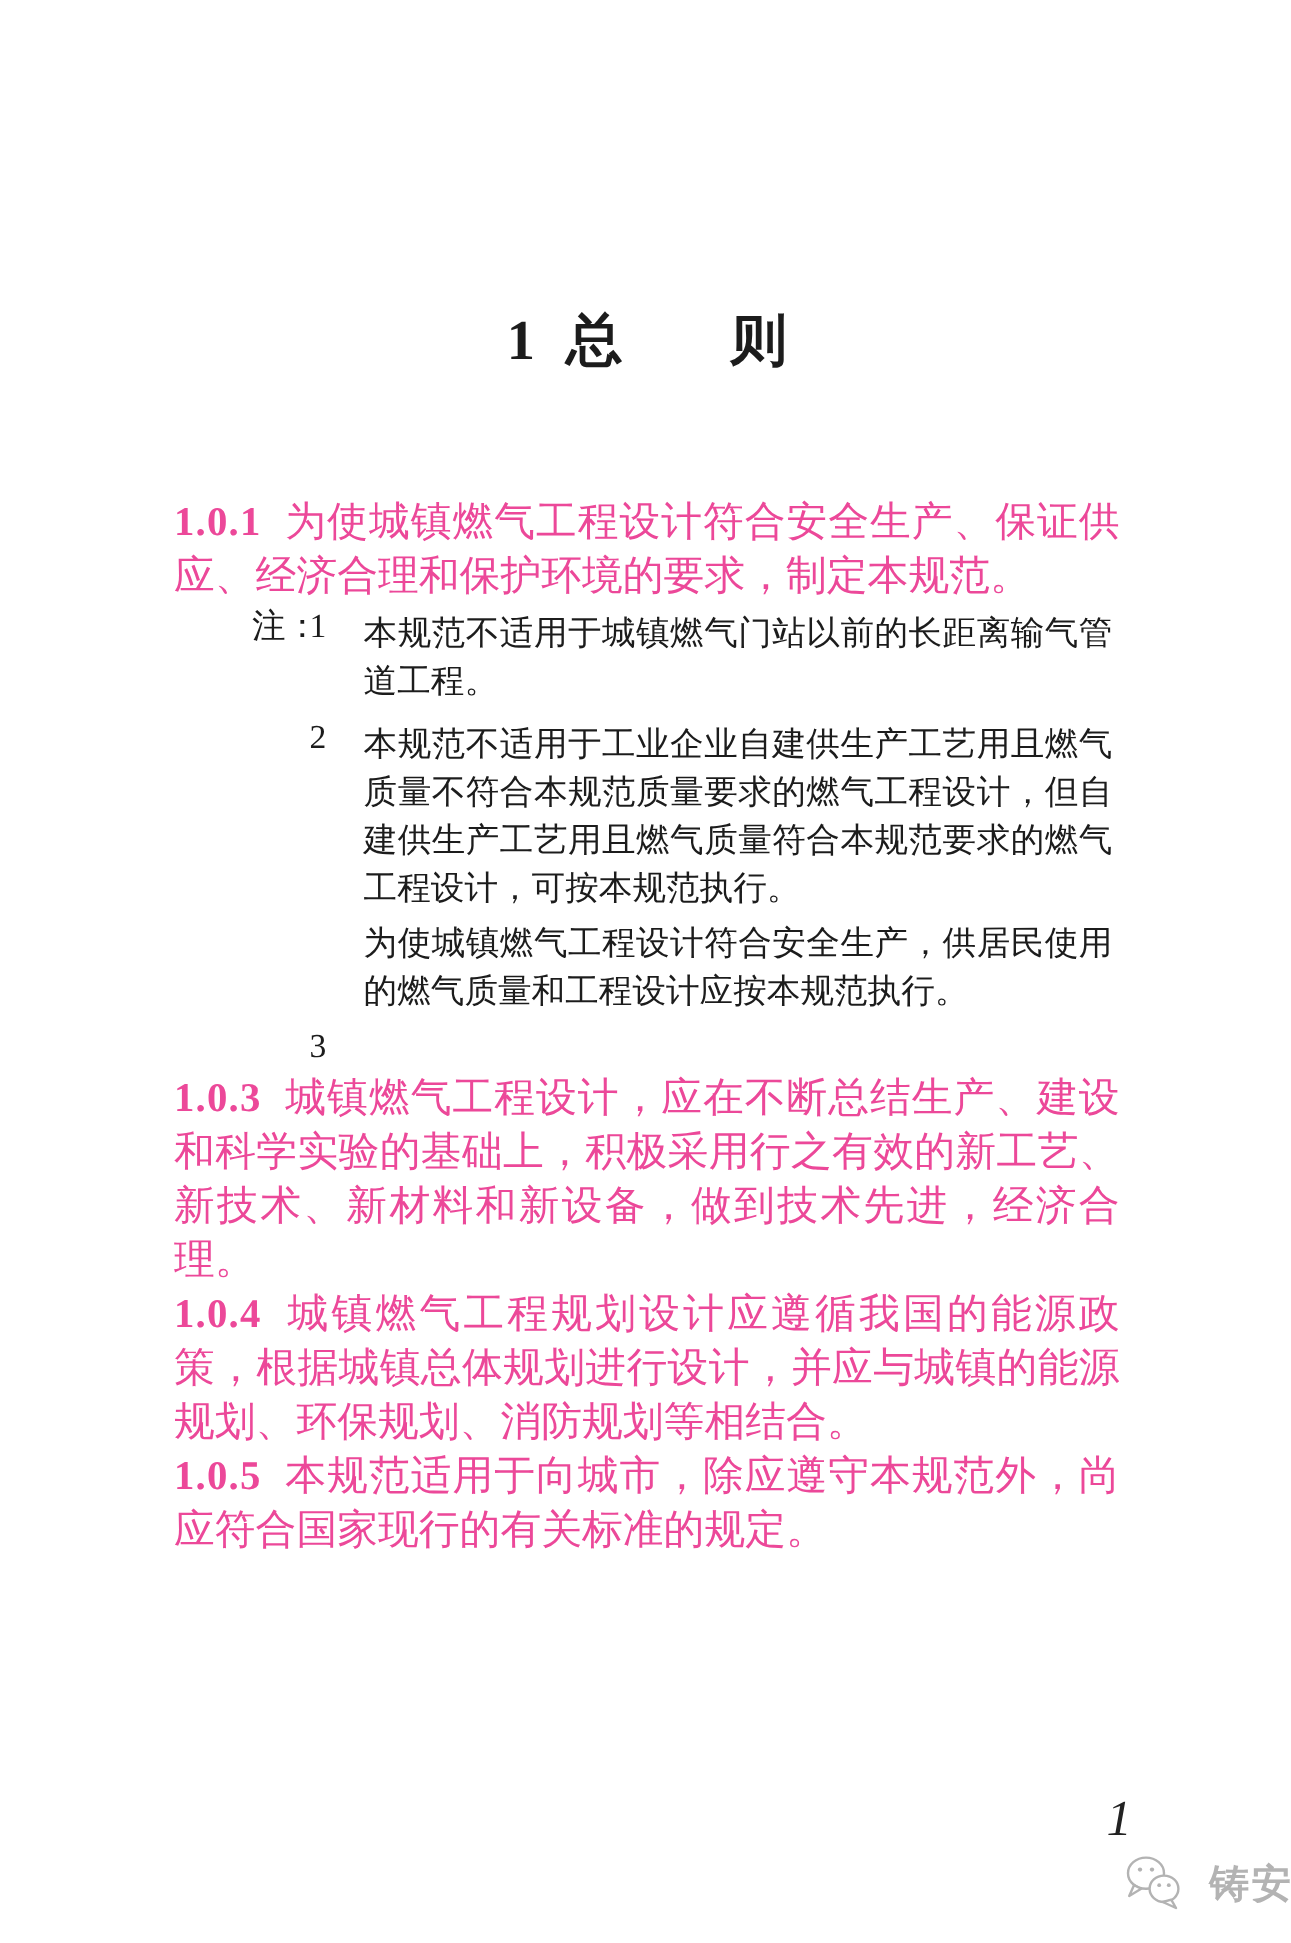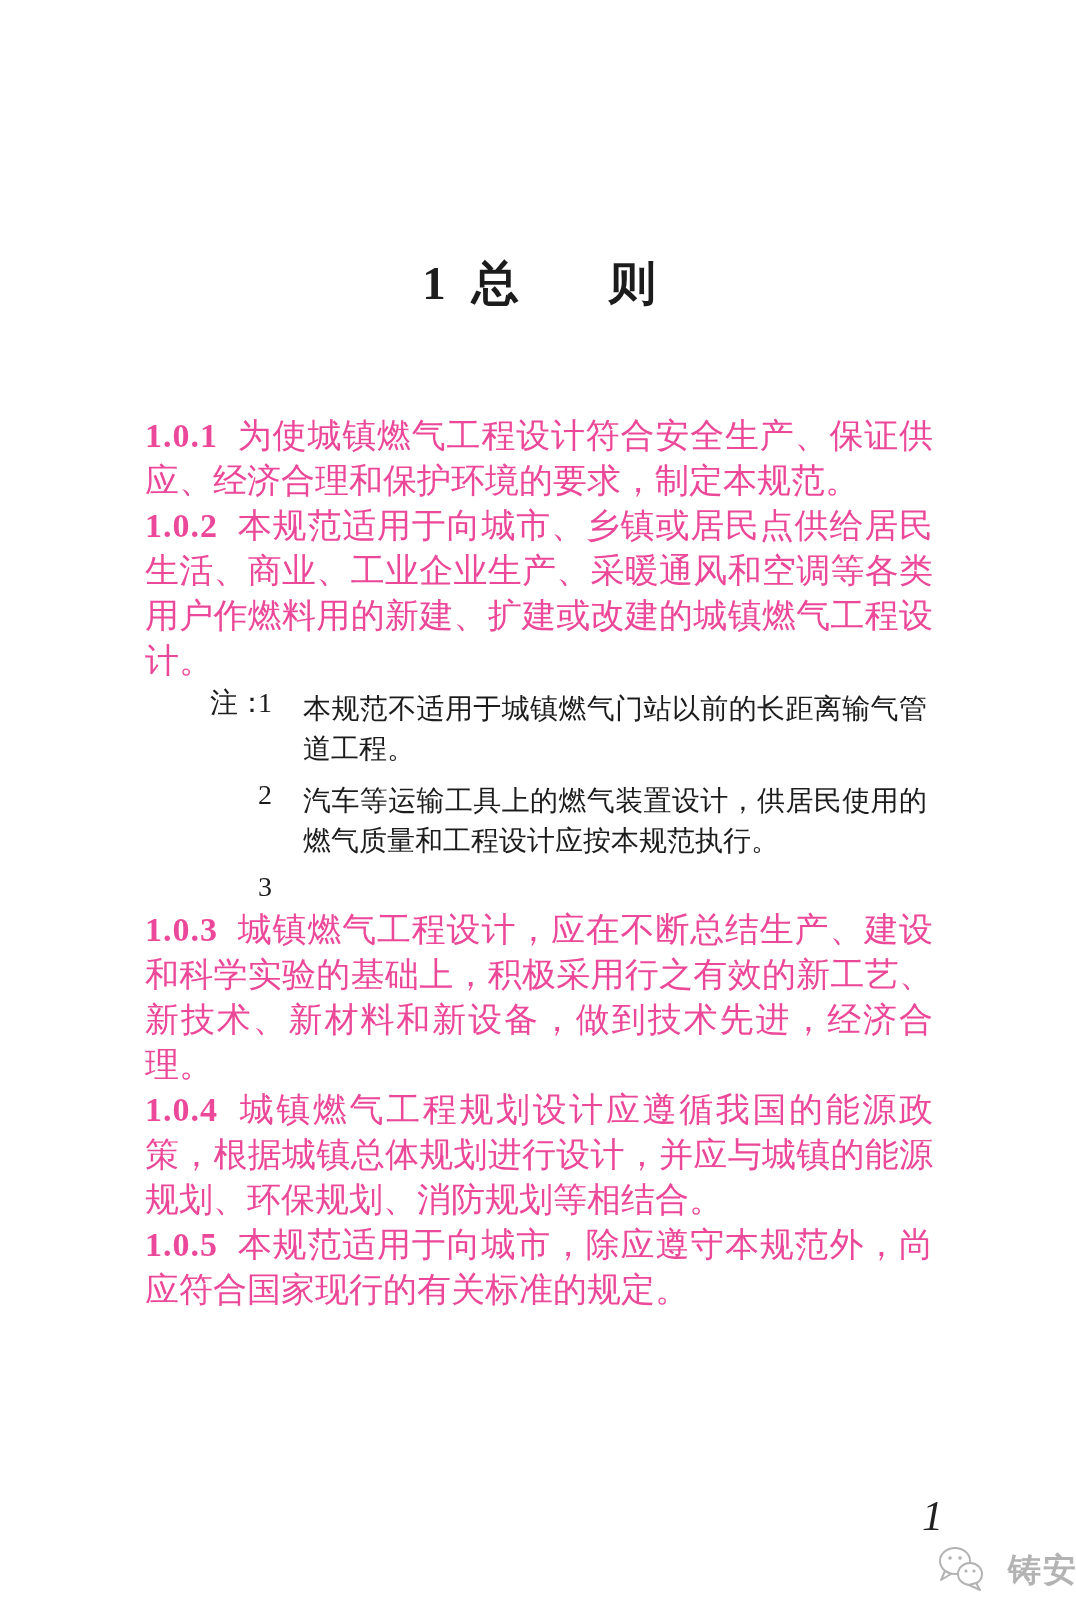--- a/index.html
+++ b/index.html
@@ -86,35 +86,35 @@
 <body>
 
 <div class="page">
 
   <div class="content">
 
     <h1 class="doc-title"><span class="t-num">1</span><span class="t-part1">总</span><span class="t-part2">则</span></h1>
 
     <p class="para"><span class="sec-label">1.0.1</span><span>为使城镇燃气工程设计符合安全生产、保证供应、经济合理和保护环境的要求，制定本规范。</span></p>
 
-    <p class="para"><span class="sec-label">1.0.2</span><span>本规范适用于向城市、乡镇或居民点供给居民生活、商业、工业企业生产、采暖通风和空调等各类用户作燃料用的新建、扩建或改建的城镇燃气工程设计。</span></p>
 
     <div class="notes">
       <div class="note-row">
         <span class="note-lab">注：</span>
         <span class="note-num">1</span>
         <div class="note-text">
           <p>本规范不适用于城镇燃气门站以前的长距离输气管道工程。</p>
         </div>
       </div>
       <div class="note-row">
         <span class="note-lab"></span>
         <span class="note-num">2</span>
         <div class="note-text">
-          <p>汽车等运输工具上的燃气装置设计，供居民使用的燃气质量和工程设计应按本规范执行。</p>
+          <p>本规范不适用于工业企业自建供生产工艺用且燃气质量不符合本规范质量要求的燃气工程设计，但自建供生产工艺用且燃气质量符合本规范要求的燃气工程设计，可按本规范执行。</p>
+          <p>为使城镇燃气工程设计符合安全生产，供居民使用的燃气质量和工程设计应按本规范执行。</p>
         </div>
       </div>
       <div class="note-row">
         <span class="note-lab"></span>
         <span class="note-num">3</span>
       </div>
     </div>
 
     <p class="para"><span class="sec-label">1.0.3</span><span>城镇燃气工程设计，应在不断总结生产、建设和科学实验的基础上，积极采用行之有效的新工艺、新技术、新材料和新设备，做到技术先进，经济合理。</span></p>
 

